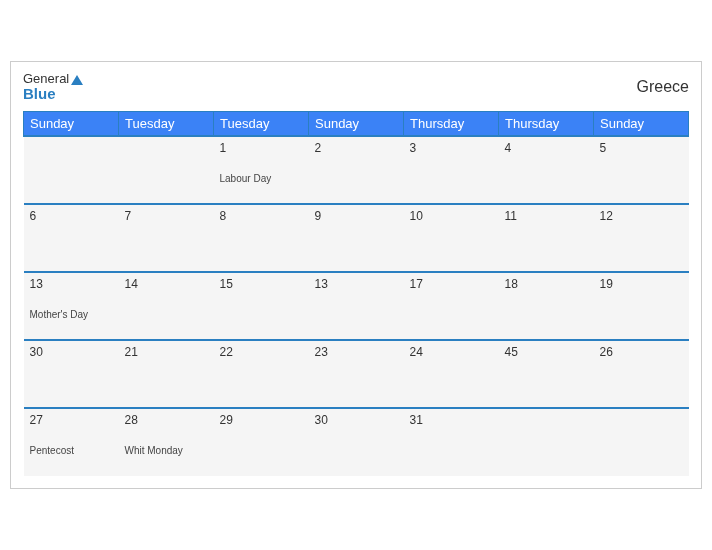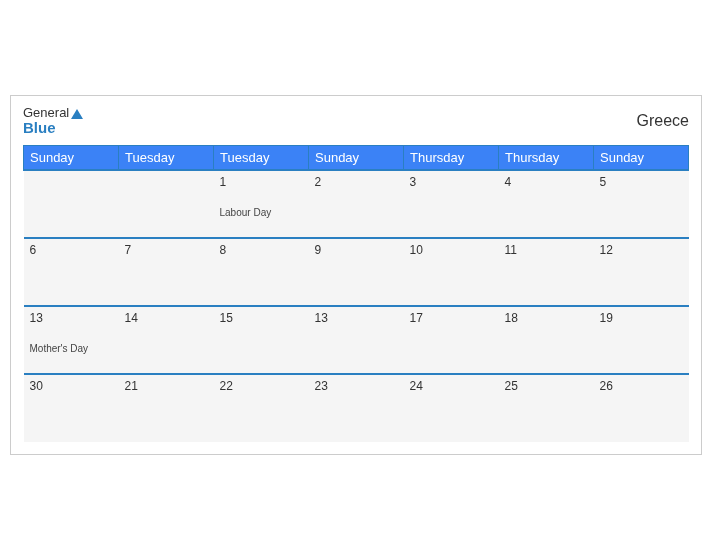--- a/index.html
+++ b/index.html
@@ -210,21 +210,42 @@
           <td>
             <span class="day-number">22</span>
           </td>
           <td>
             <span class="day-number">23</span>
           </td>
           <td>
             <span class="day-number">24</span>
           </td>
           <td>
-            <span class="day-number">25</span>
+            <span class="day-number">45</span>
           </td>
           <td>
             <span class="day-number">26</span>
           </td>
+        </tr>
+        <tr>
+          <td>
+            <span class="day-number">27</span>
+            <span class="day-event">Pentecost</span>
+          </td>
+          <td>
+            <span class="day-number">28</span>
+            <span class="day-event">Whit Monday</span>
+          </td>
+          <td>
+            <span class="day-number">29</span>
+          </td>
+          <td>
+            <span class="day-number">30</span>
+          </td>
+          <td>
+            <span class="day-number">31</span>
+          </td>
+          <td class="empty"></td>
+          <td class="empty"></td>
         </tr>
       </tbody>
   </table>
 </div>
 
 </body></html>

